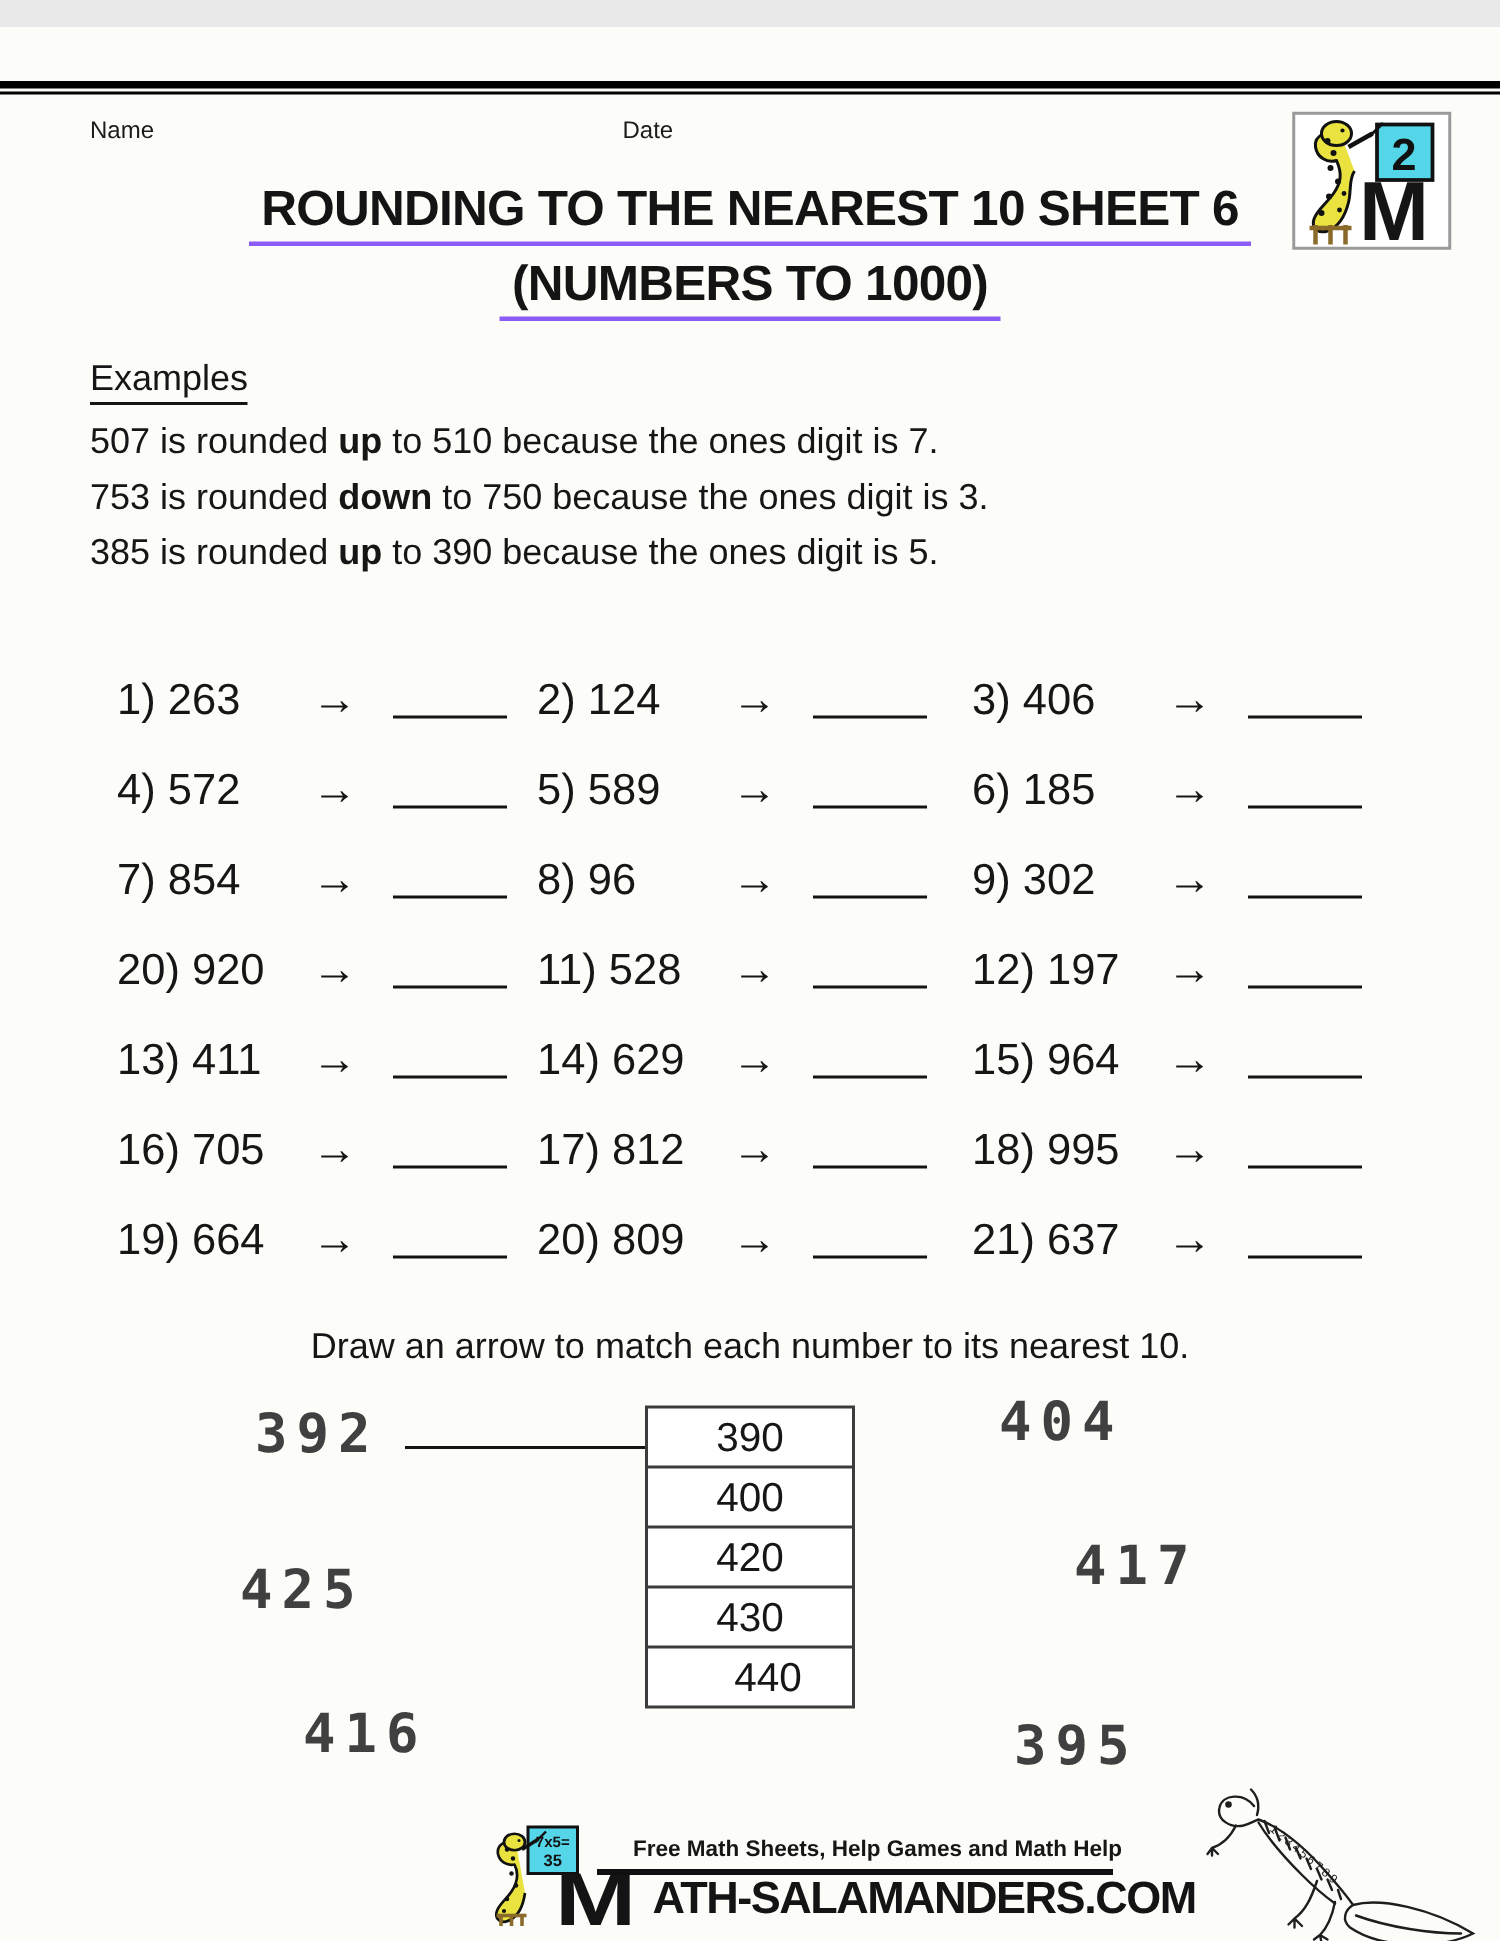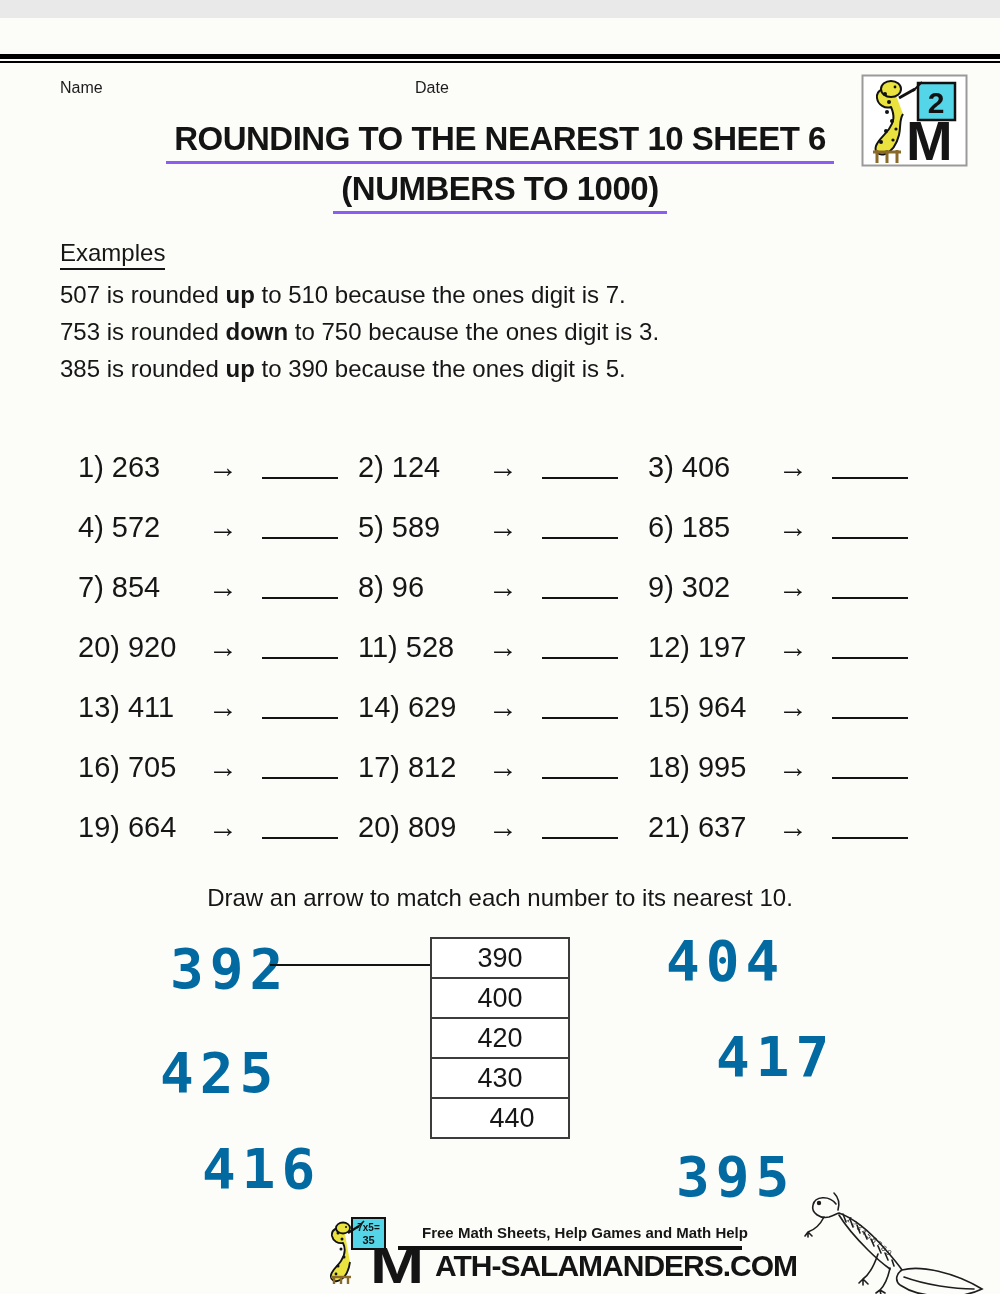--- a/index.html
+++ b/index.html
@@ -35,21 +35,21 @@
   .problems{position:absolute;left:78px;top:419px;display:grid;
             grid-template-columns:280px 290px 268px;grid-auto-rows:60px;}
   .problem{display:flex;align-items:center;}
   .p-label{width:130px;font-size:29px;white-space:nowrap;}
   .p-arrow{width:48px;font-size:30px;line-height:30px;}
   .p-blank{width:76px;height:22px;border-bottom:2px solid #141414;margin-left:6px;}
 
   .match-heading{position:absolute;top:866px;width:100%;text-align:center;font-size:24px;}
 
   .digital{position:absolute;font-family:"DejaVu Sans Mono",monospace;font-weight:700;
-           font-size:56px;letter-spacing:6px;color:#0369a1;white-space:nowrap;}
+           font-size:36px;letter-spacing:6px;color:#404040;white-space:nowrap;}
   .dg-392{left:170px;top:918px;}
   .dg-425{left:160px;top:1022px;}
   .dg-416{left:202px;top:1118px;}
   .dg-404{left:666px;top:910px;}
   .dg-417{left:716px;top:1006px;}
   .dg-395{left:676px;top:1126px;}
 
   .drawn-arrow{position:absolute;left:268px;top:934px;}
 
   .match-table{position:absolute;left:430px;top:919px;width:136px;

